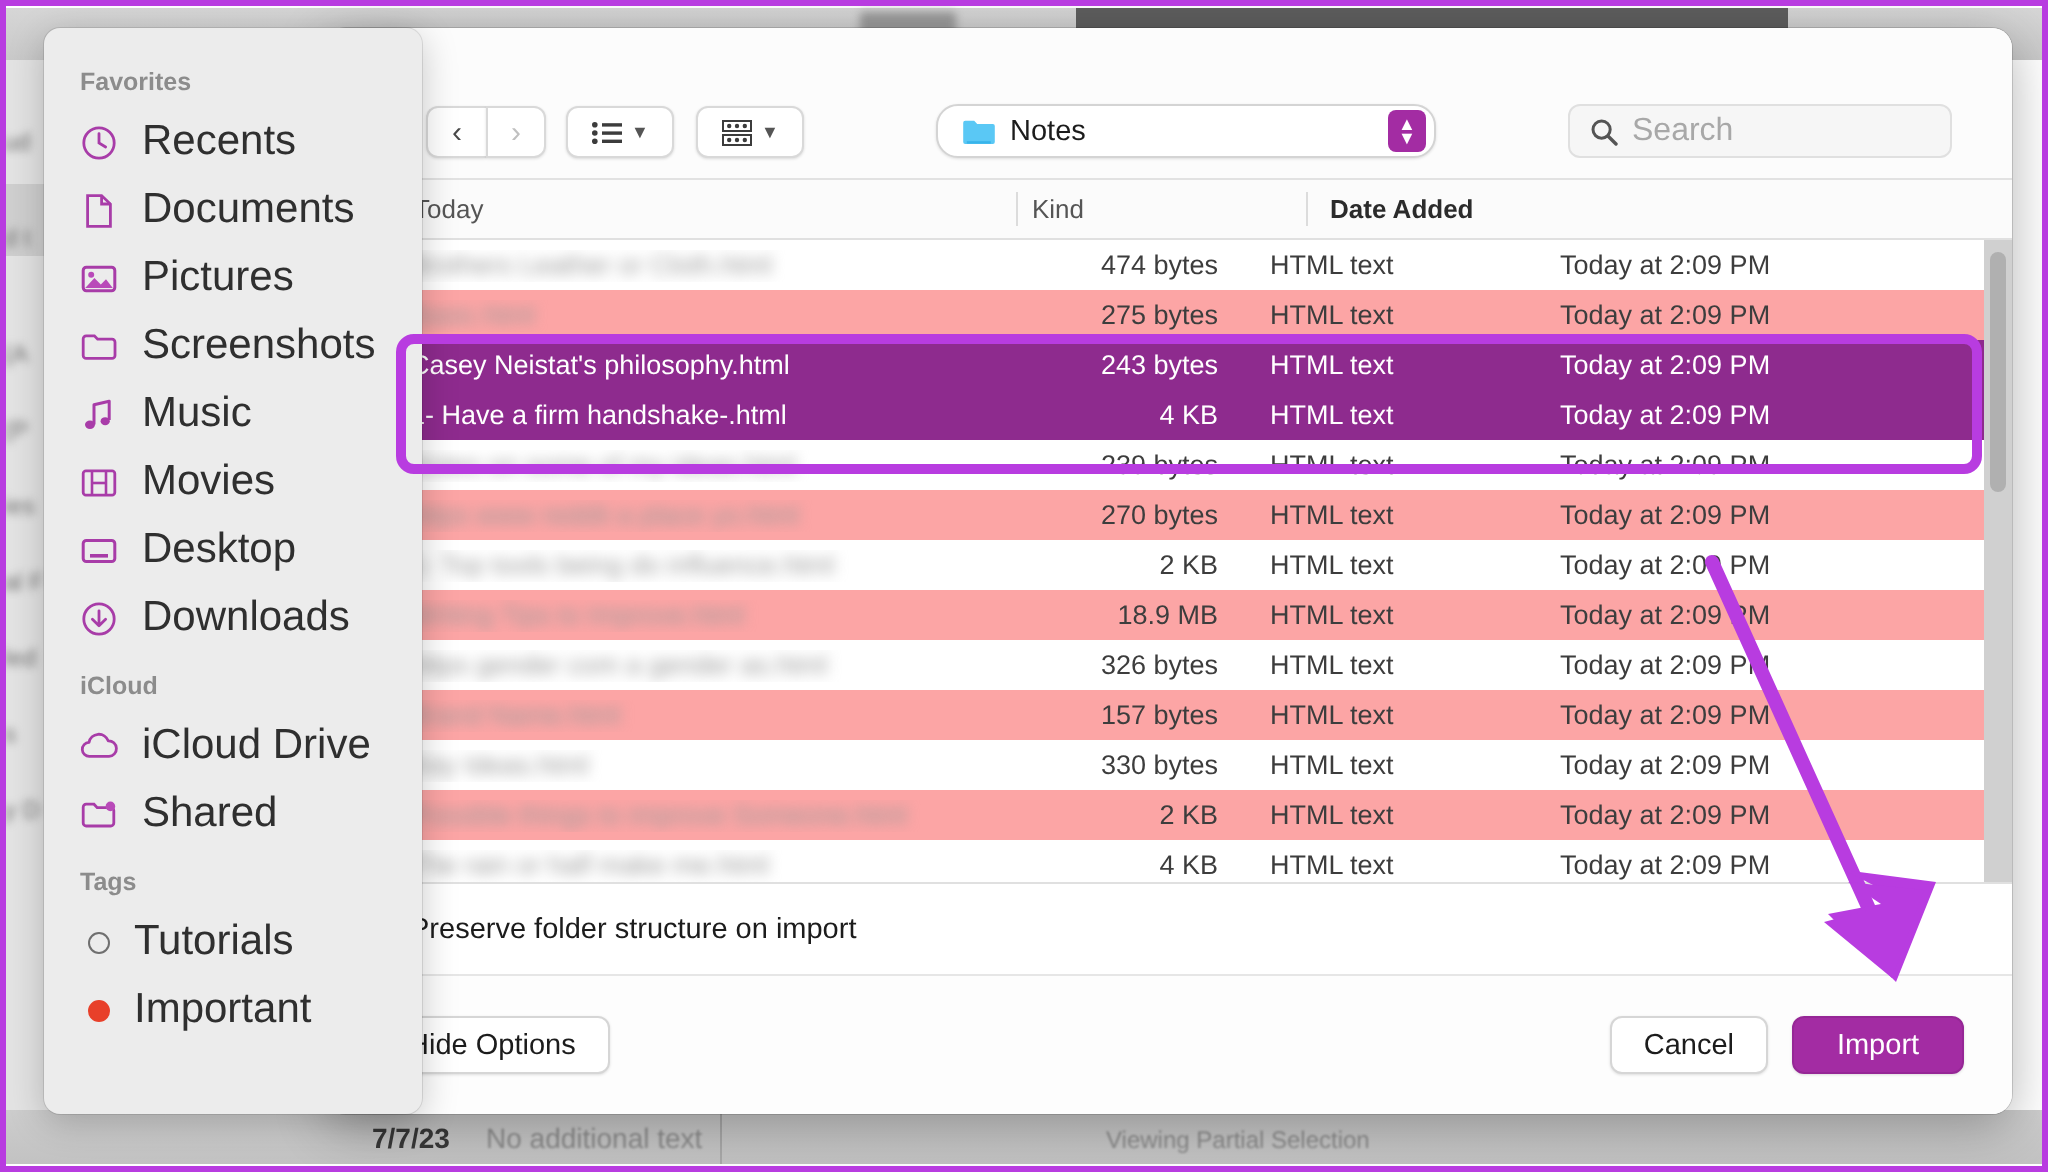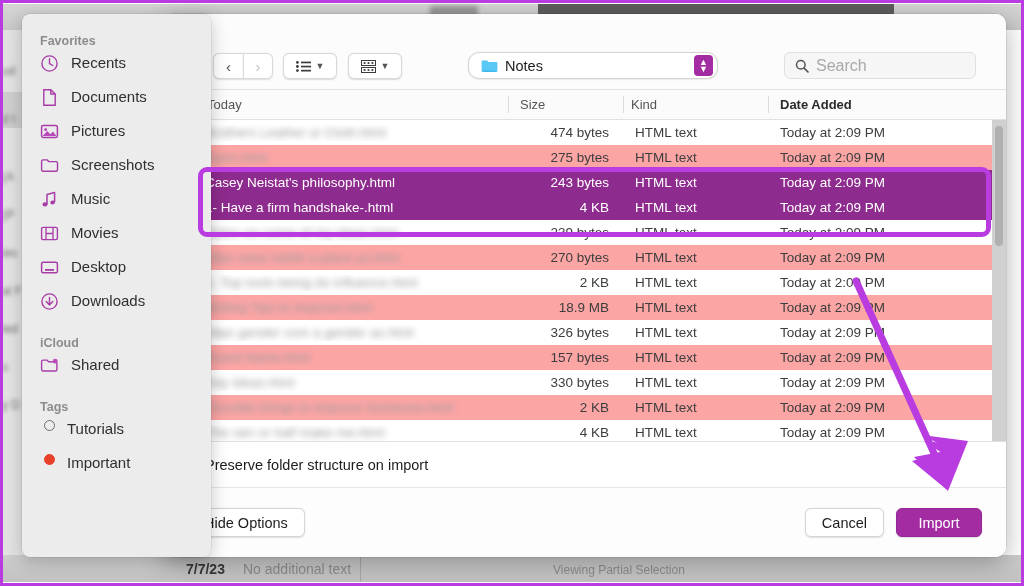--- a/index.html
+++ b/index.html
@@ -201,22 +201,22 @@
     position: absolute; left: 22px; top: 14px; width: 189px; height: 543px;
     background: #ececec; border-radius: 8px;
     box-shadow: 0 4px 18px rgba(0,0,0,0.22), 0 0 0 0.5px rgba(0,0,0,0.10);
     padding-top: 10px; overflow: hidden;
   }
   .sb-group {
     font-size: 12.5px; color: #8c8c8c; font-weight: 700;
     padding: 10px 0 6px 18px;
   }
   .sb-item {
-    height: 34px; display: flex; padding-left: 18px; gap: 12px;
-    font-size: 15px; color: #2f2f2f;
+    height: 34px; display: flex; align-items: center; padding-left: 18px; gap: 12px;
+    font-size: 21px; color: #2f2f2f;
   }
   .sb-ic { width: 19px; height: 19px; flex: 0 0 19px; display: block; }
   .tag-dot {
     width: 11px; height: 11px; border-radius: 50%; margin-left: 4px; flex: 0 0 11px;
     border: 1.4px solid #6f6f6f; background: transparent;
   }
   .tag-dot.red { background: #e8402a; border-color: #e8402a; }
 
   
   .ann-frame {
@@ -315,21 +315,20 @@
         <svg class="search-ic" viewBox="0 0 14 14">
           <circle cx="5.8" cy="5.8" r="4.3" fill="none" stroke="#555" stroke-width="1.5"></circle>
           <line x1="9.1" y1="9.1" x2="13" y2="13" stroke="#555" stroke-width="1.7" stroke-linecap="round"></line>
         </svg>
         <span class="search-ph">Search</span>
       </div>
     </div>
 
     <div class="col-head">
       <div class="ch ch-name">Today</div>
-      <div class="ch ch-size">Size</div>
       <div class="ch ch-kind">Kind</div>
       <div class="ch ch-date">Date Added</div>
     </div>
 
     <div class="file-list">
       <div id="rows">
           <div class="row redacted">
             <span class="c-name">
               <svg class="doc-ic" viewBox="0 0 13 16">
   <path d="M1 1h7.2L12 4.6V15H1z" fill="#ffffff" stroke="#9a9a9a" stroke-width="1"></path>
@@ -640,20 +639,26 @@
           <span>Desktop</span>
         </div>
         <div class="sb-item">
           <svg class="sb-ic" viewBox="0 0 19 19">
             <circle cx="9.5" cy="9.5" r="7.6" fill="none" stroke="#a83ca8" stroke-width="1.4"></circle>
             <path d="M9.5 5.4v7.4M6.2 9.6l3.3 3.3 3.3-3.3" fill="none" stroke="#a83ca8" stroke-width="1.4" stroke-linecap="round" stroke-linejoin="round"></path>
           </svg>
           <span>Downloads</span>
         </div>
         <div class="sb-group">iCloud</div>
+        <div class="sb-item">
+          <svg class="sb-ic" viewBox="0 0 19 19">
+            <path d="M4.8 14.2a3.5 3.5 0 01-.3-7 5 5 0 019.6-.8 3.1 3.1 0 01.4 7.8z" fill="none" stroke="#a83ca8" stroke-width="1.4" stroke-linejoin="round"></path>
+          </svg>
+          <span>iCloud Drive</span>
+        </div>
         <div class="sb-item">
           <svg class="sb-ic" viewBox="0 0 19 19">
             <path d="M1.6 5.6a1.5 1.5 0 011.5-1.5h3.9l1.6 1.7h6.8a1.5 1.5 0 011.5 1.5v6.2a1.5 1.5 0 01-1.5 1.5H3.1a1.5 1.5 0 01-1.5-1.5z" fill="none" stroke="#a83ca8" stroke-width="1.4"></path>
             <circle cx="15.2" cy="5.2" r="2.4" fill="#b94ab9"></circle>
           </svg>
           <span>Shared</span>
         </div>
         <div class="sb-group">Tags</div>
         <div class="sb-item">
           <span class="tag-dot"></span>

